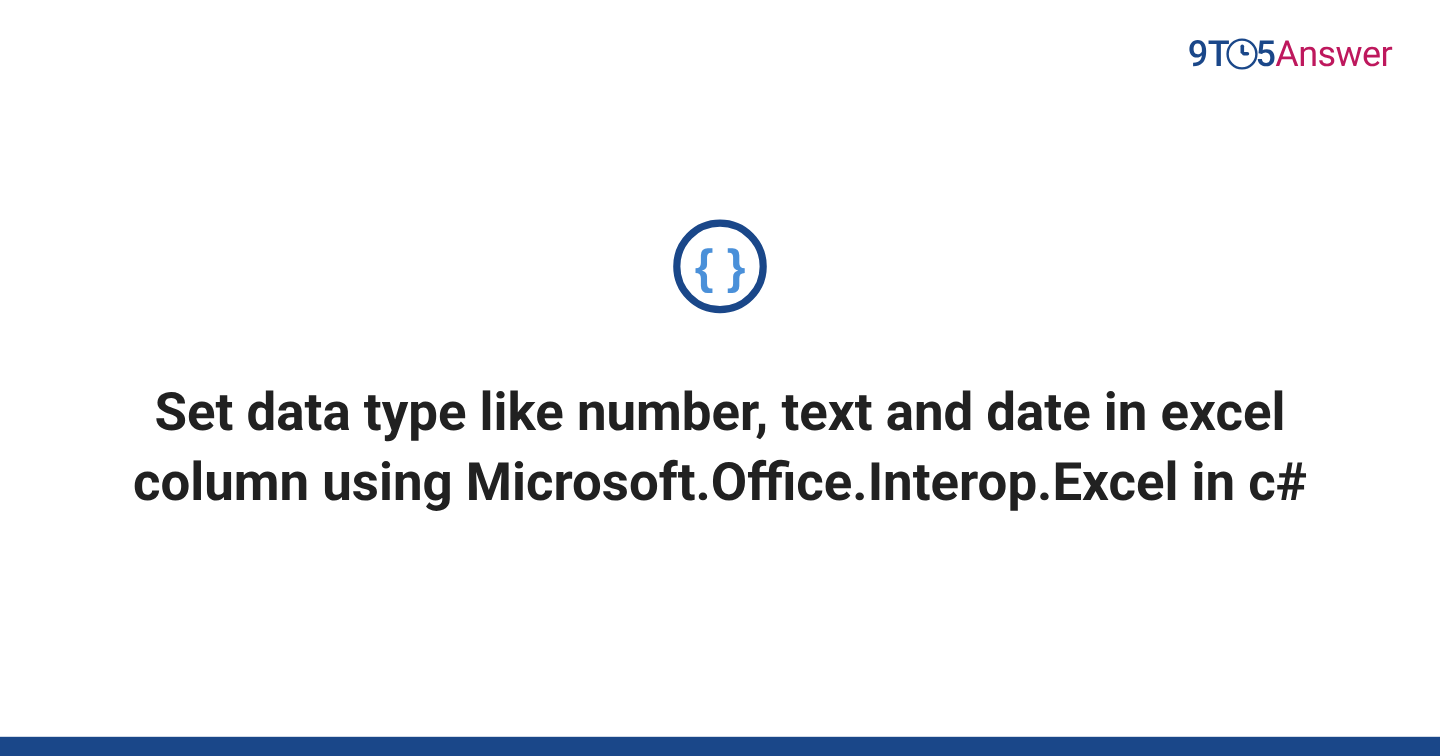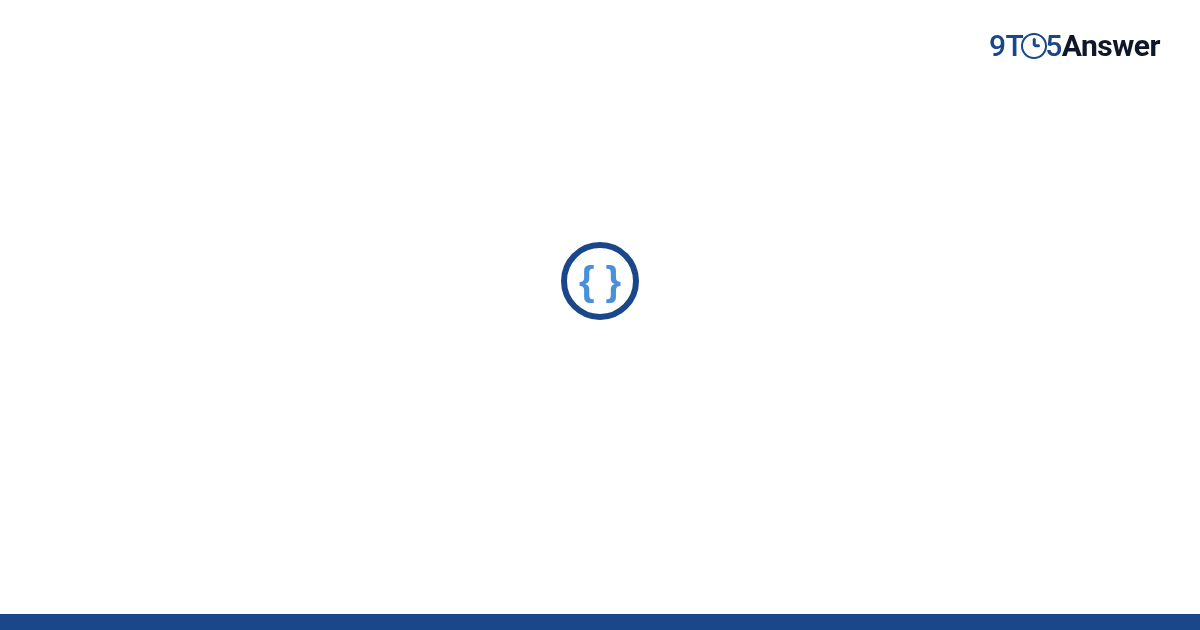--- a/index.html
+++ b/index.html
@@ -63,22 +63,22 @@
       background: #1a4789;
       transform-origin: top center;
       transform: translate(-50%, 0) rotate(-90deg);
       border-radius: 2px;
     }
     .logo .five {
       color: #1a4789;
       font-weight: 500;
     }
     .logo .answer {
-      color: #0f172a;
-      font-weight: 700;
+      color: #be185d;
+      font-weight: 400;
     }
     .content {
       position: absolute;
       top: 0;
       left: 0;
       right: 0;
       bottom: 16px;
       display: flex;
       flex-direction: column;
       align-items: center;
@@ -116,15 +116,16 @@
   <span class="nine">9</span><span class="t">T</span><span class="clock"></span><span class="five">5</span><span class="answer">Answer</span>
 </div>
 
 <div class="content">
   <div class="icon-wrapper">
     <svg class="code-icon" viewBox="0 0 80 80">
       <circle cx="40" cy="40" r="36" fill="none" stroke="#1a4789" stroke-width="6"></circle>
       <text x="40" y="54" font-size="40" font-weight="700" text-anchor="middle" fill="#4a90d9" font-family="Arial, sans-serif">{ }</text>
     </svg>
   </div>
+  <h1 class="title">Set data type like number, text and date in excel column using Microsoft.Office.Interop.Excel in c#</h1>
 </div>
 
 <div class="bottom-bar"></div>
 
 </body></html>

